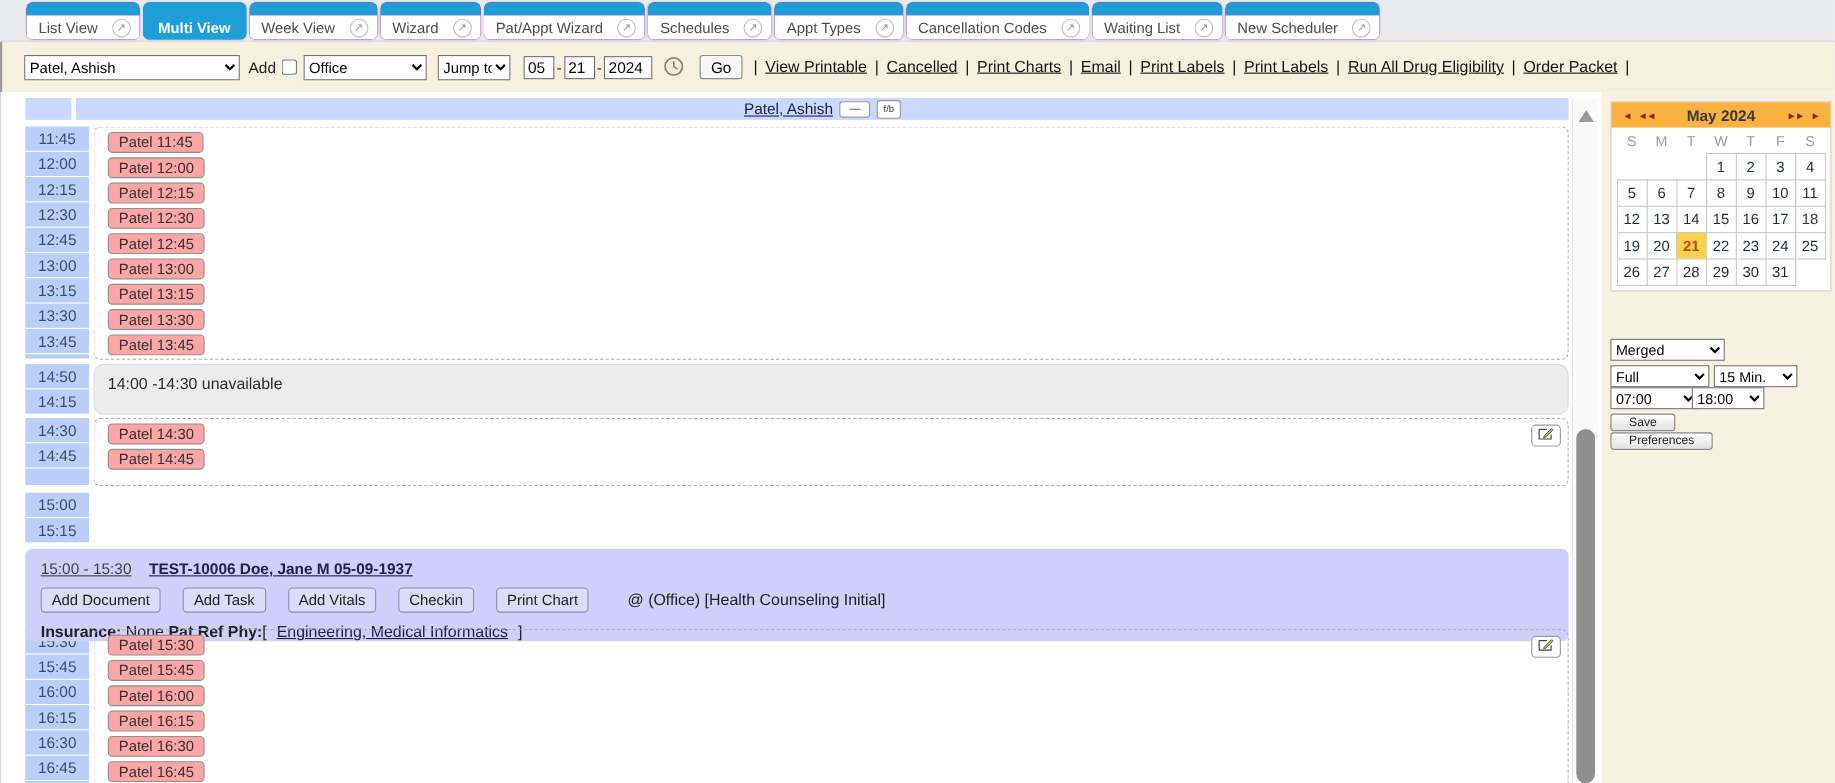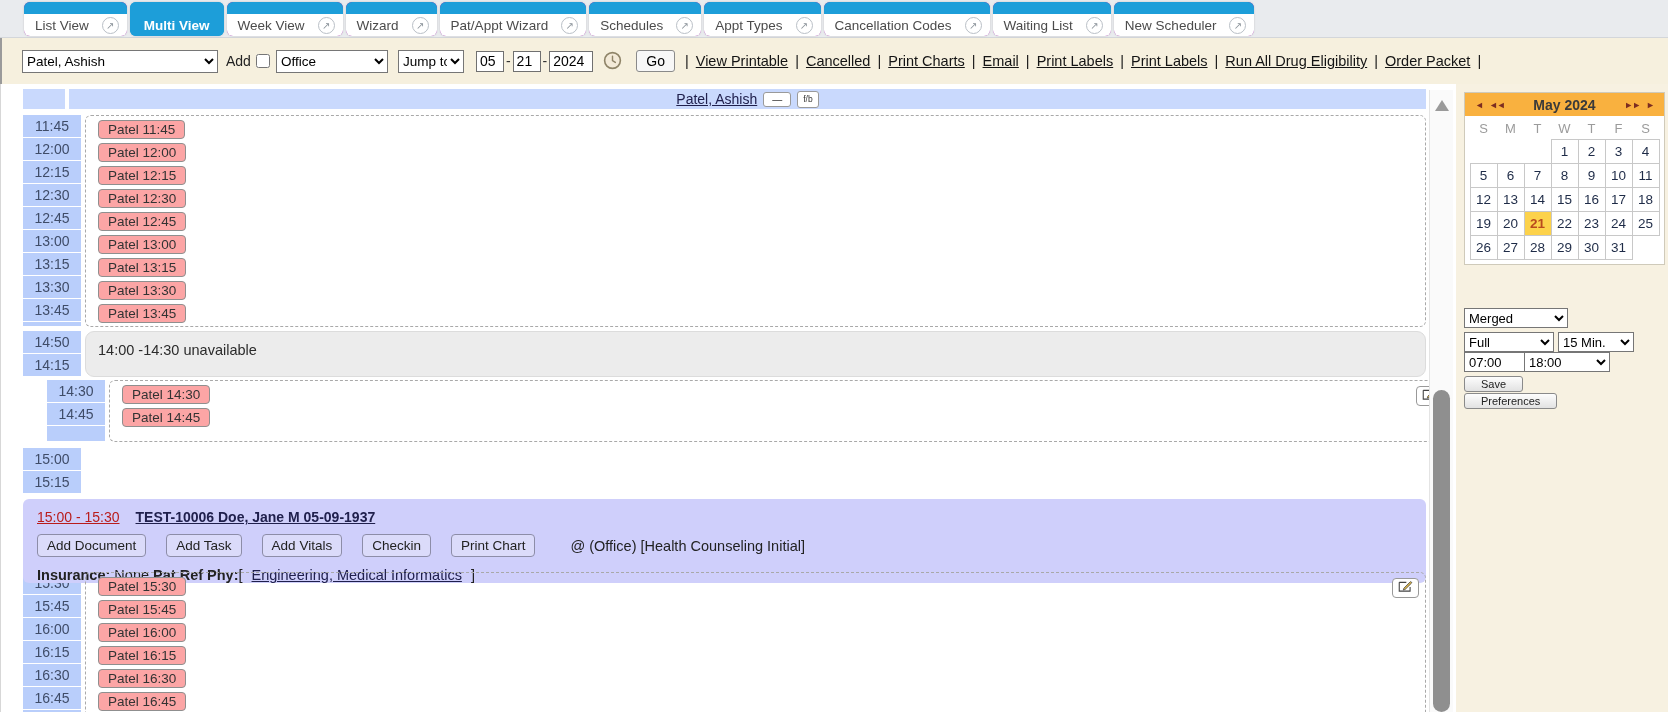--- a/index.html
+++ b/index.html
@@ -56,41 +56,41 @@
     align-items:center; gap:6px; }
   .prov-link { color:#20204d; text-decoration:underline; font-size:14px; cursor:pointer; }
   .mini-btn { background:#fff; border:1px solid #9a9a9a; border-radius:3px; font-size:10px;
     line-height:11px; padding:1px 8px; cursor:pointer; color:#333;
     font-family:"Liberation Sans", sans-serif; }
   .mini-btn.fb { font-size:8.5px; padding:2px 5px; }
 
   .section { display:flex; gap:4px; width:1403px; }
   #sections .section:nth-child(1) { height:212px; margin-bottom:4px; }
   #sections .section:nth-child(2) { height:46px;  margin-bottom:3px; }
-  #sections .section:nth-child(3) { height:62px;  margin-bottom:6px;margin-left:24px; }
+  #sections .section:nth-child(3) { height:62px;  margin-bottom:6px; }
   #sections .section:nth-child(4) { height:114px; margin-bottom:10px;flex-direction:column; }
   #sections .section:nth-child(5) { height:150px; }
   .times { width:58px; flex:none; display:flex; flex-direction:column; }
   .tcell { height:22px; flex:none; margin-bottom:1px; background:#b9cefb; color:#3f4c68;
     font-size:14px; display:flex; align-items:center; justify-content:center; }
   .tfill { flex:1; background:#b9cefb; margin-bottom:1px; }
   .block { flex:1; position:relative; border-radius:6px; }
   .block.open { border:1px dashed #a9a9a9; padding:4px 0 0 12px; }
   .block.unavail { background:#ececec; border:1px solid #dcdcdc; border-radius:9px;
     padding:10px 0 0 12px; font-size:14.5px; color:#2b2b2b; }
   .block.appt { background:#cfcffb; padding:10px 14px 0; }
   .slot-btn { display:block; height:19px; line-height:16px; padding:0 9px; margin-bottom:4px;
     background:#fca5a5; border:1px solid #8f8f8f; border-radius:4px; font-size:13.5px;
     color:#333; cursor:pointer; font-family:"Liberation Sans", sans-serif; }
   .edit-btn { position:absolute; top:5px; right:6px; width:27px; height:20px; background:#fff;
     border:1px solid #999; border-radius:4px; cursor:pointer; display:flex;
     align-items:center; justify-content:center; padding:0; }
 
   .appt-line1 { margin-bottom:9px; }
-  .appt-time { color:#b91c1c; text-decoration:underline; font-size:14px; cursor:pointer; }
+  .appt-time { color:#404040; text-decoration:underline; font-size:14px; cursor:pointer; }
   .appt-patient { color:#20204d; text-decoration:underline; font-weight:bold; font-size:14px;
     margin-left:16px; cursor:pointer; }
   .appt-line2 { display:flex; align-items:center; gap:20px; margin-bottom:10px; }
   .appt-btn { padding:3px 9px; background:#dbdbfa; border:1px solid #8d8da8; border-radius:4px;
     font-size:13.5px; color:#222; cursor:pointer; font-family:"Liberation Sans", sans-serif; }
   .appt-loc { margin-left:15px; font-size:14.5px; }
   .appt-line3 { margin-bottom:6px; font-size:14.5px; }
   .appt-line4 { font-size:14.5px; }
   .ref-link { color:#20204d; text-decoration:underline; margin:0 9px; cursor:pointer; }
 
@@ -115,21 +115,21 @@
   .cal td { width:27px; height:24px; border:1px solid #c8c8c8; font-size:13.5px; color:#1e2b47;
     text-align:center; cursor:pointer; }
   .cal td.empty { border:none; cursor:default; }
   .cal td.selected { background:#fcd24b; color:#b94a1e; font-weight:bold; }
 
   .sb-select { position:absolute; font-size:13px; height:20px; }
   .sel-view  { left:8px; top:224px; width:104px; }
   .sel-size  { left:8px; top:248px; width:90px; }
   .sel-interval { left:102px; top:248px; width:76px; }
   .sel-start { left:8px; top:268px; width:80px; }
-  .sel-end   { left:68px; top:268px; width:86px; }
+  .sel-end   { left:82px; top:268px; width:66px; }
   .side-btn { position:absolute; font-size:11px; padding:1px 16px; border:1px solid #8a8a8a;
     border-radius:3px; background:linear-gradient(#fdfdfd,#e2e2e2); cursor:pointer;
     font-family:"Liberation Sans", sans-serif; color:#222; }
   .btn-save { left:8px; top:292px; }
   .btn-prefs { left:8px; top:309px; }
 </style>
 </head>
 <body>
 
 <div class="tabbar">

